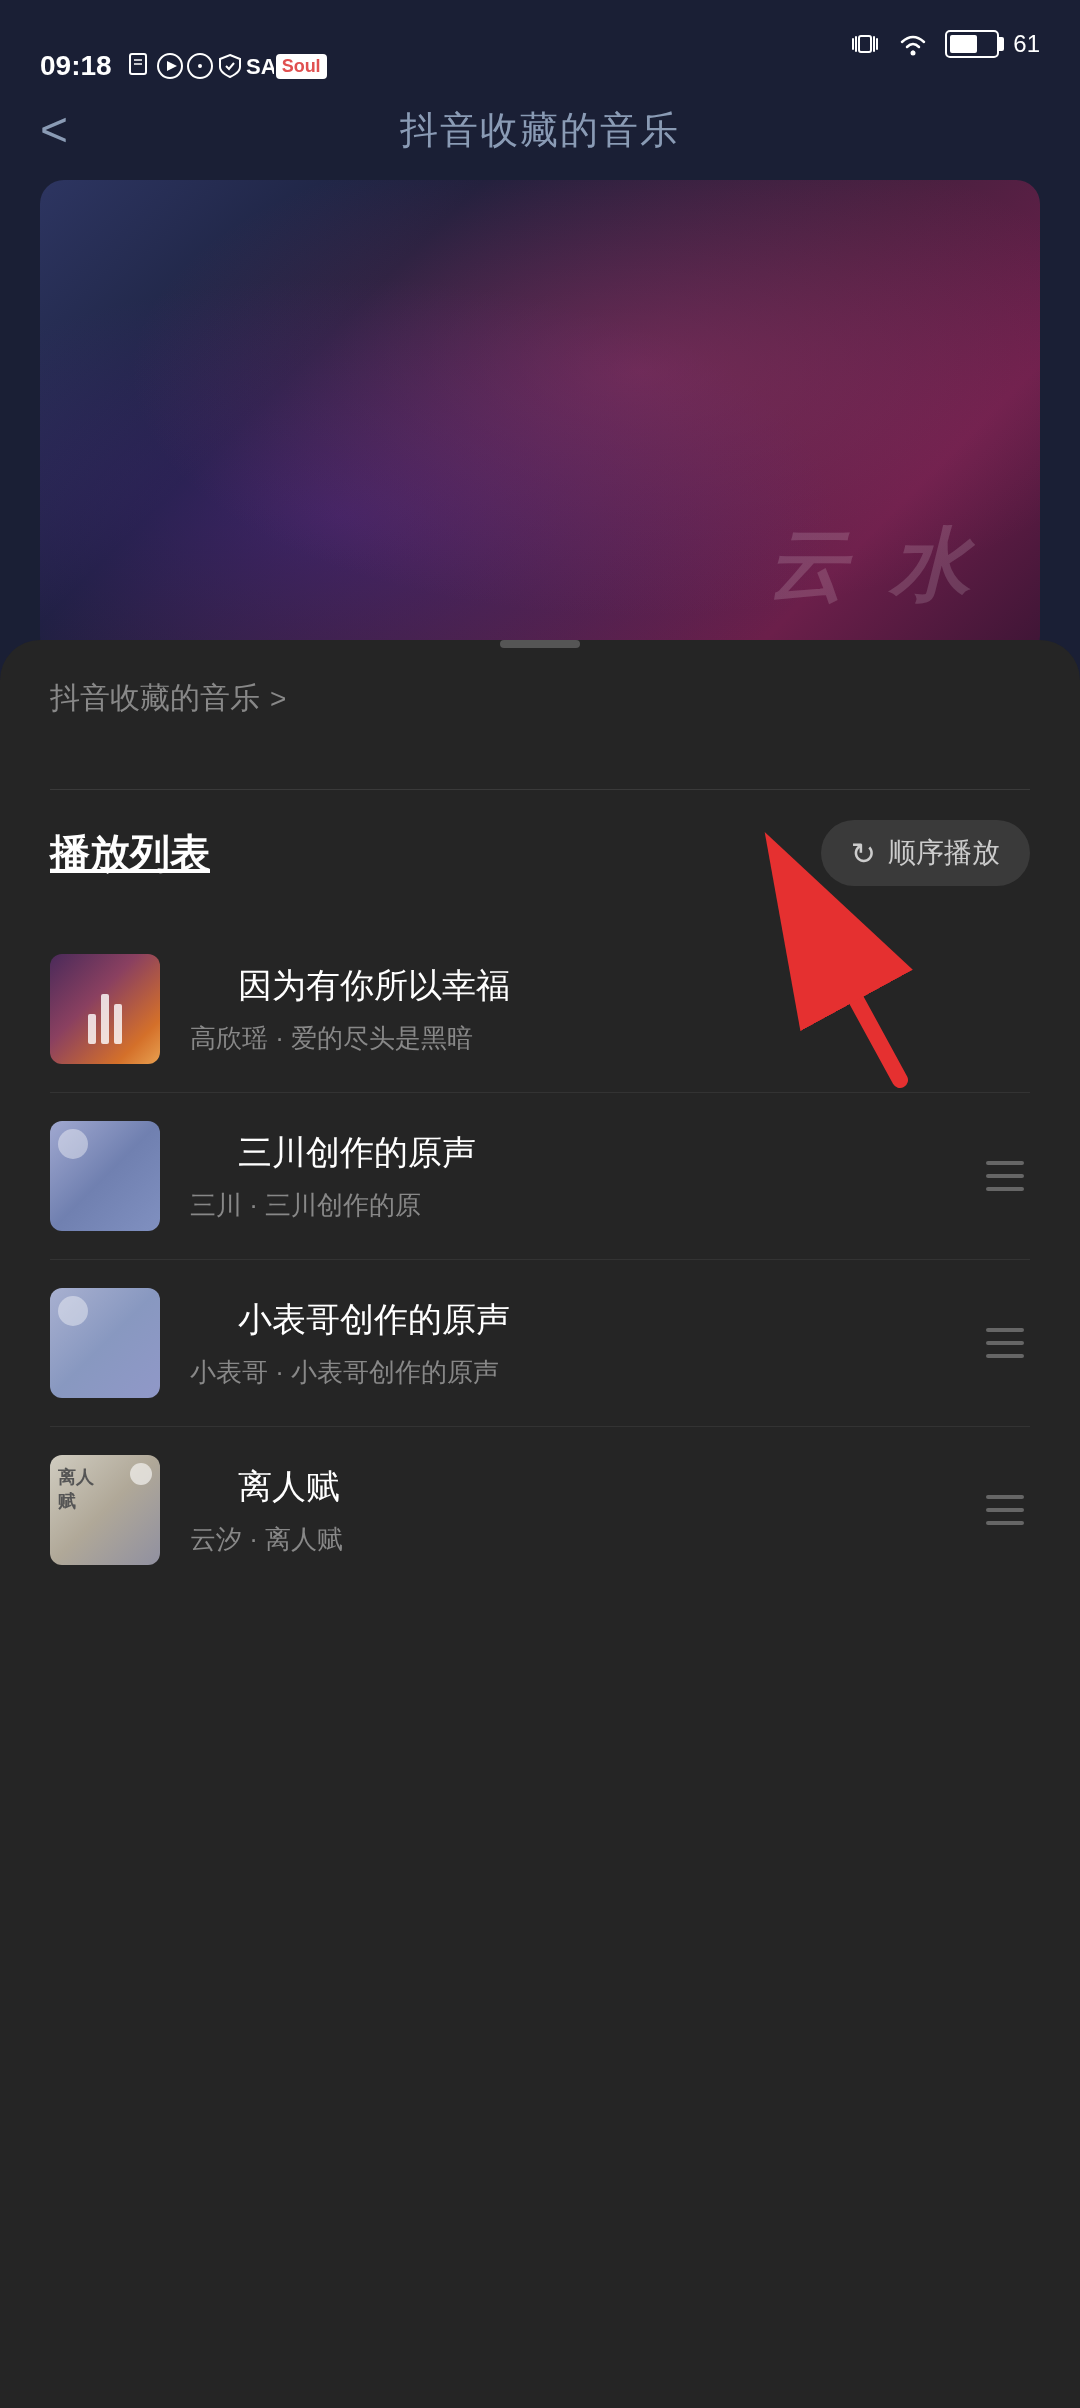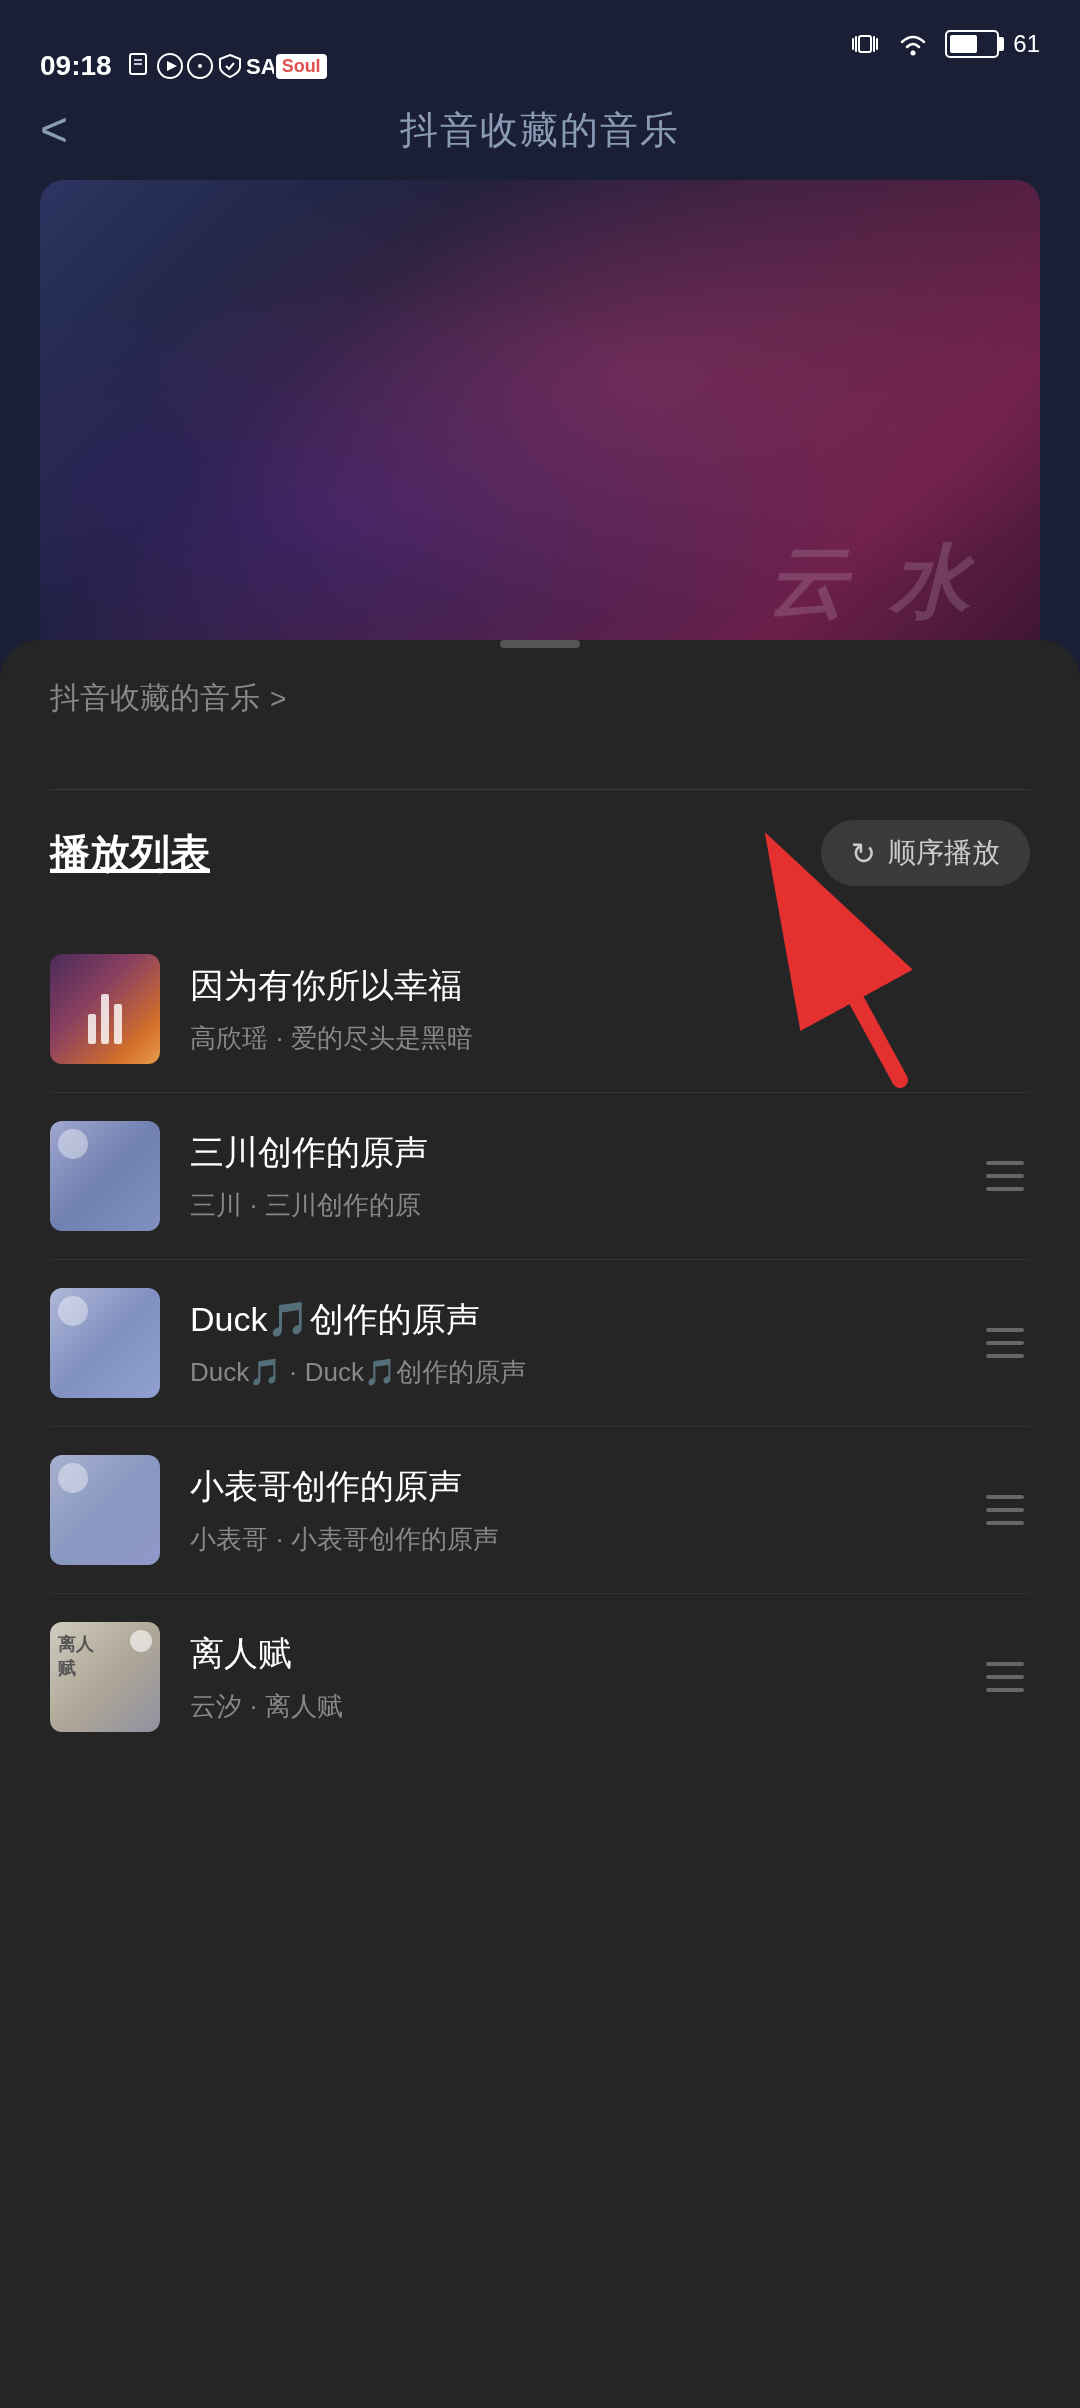--- a/index.html
+++ b/index.html
@@ -98,21 +98,21 @@
       margin: 0 40px;
       height: 480px;
       border-radius: 24px;
       overflow: hidden;
       position: relative;
       background: linear-gradient(135deg, #2d3561 0%, #1a1f3a 30%, #4a2040 60%, #6b1f4a 80%, #3d1535 100%);
     }
 
     .hero-overlay-text {
       position: absolute;
-      bottom: 23px;
+      bottom: 40px;
       right: 60px;
       font-size: 80px;
       color: rgba(255,255,255,0.15);
       font-weight: 900;
       letter-spacing: 10px;
       font-style: italic;
     }
 
     .hero-gradient-overlay {
       position: absolute;
@@ -332,20 +332,21 @@
     }
 
     .song-name {
       font-size: 34px;
       font-weight: 500;
       color: #fff;
       margin-bottom: 12px;
       white-space: nowrap;
       overflow: hidden;
       text-overflow: ellipsis;
+      margin-left: 48px;
     }
 
     .song-meta {
       font-size: 26px;
       color: #888;
       white-space: nowrap;
       overflow: hidden;
       text-overflow: ellipsis;
     }
 
@@ -502,34 +503,20 @@
           <div class="song-name">三川创作的原声</div>
           <div class="song-meta">三川 · 三川创作的原</div>
         </div>
         <div class="song-menu-icon">
           <div class="menu-line"></div>
           <div class="menu-line"></div>
           <div class="menu-line"></div>
         </div>
       </div>
 
-      <div class="song-item">
-        <div class="song-thumb thumb-3">
-          <div class="thumb-3-avatar"></div>
-        </div>
-        <div class="song-info">
-          <div class="song-name">Duck🎵创作的原声</div>
-          <div class="song-meta">Duck🎵 · Duck🎵创作的原声</div>
-        </div>
-        <div class="song-menu-icon">
-          <div class="menu-line"></div>
-          <div class="menu-line"></div>
-          <div class="menu-line"></div>
-        </div>
-      </div>
 
       <div class="song-item">
         <div class="song-thumb thumb-4">
           <div class="thumb-4-avatar"></div>
         </div>
         <div class="song-info">
           <div class="song-name">小表哥创作的原声</div>
           <div class="song-meta">小表哥 · 小表哥创作的原声</div>
         </div>
         <div class="song-menu-icon">

